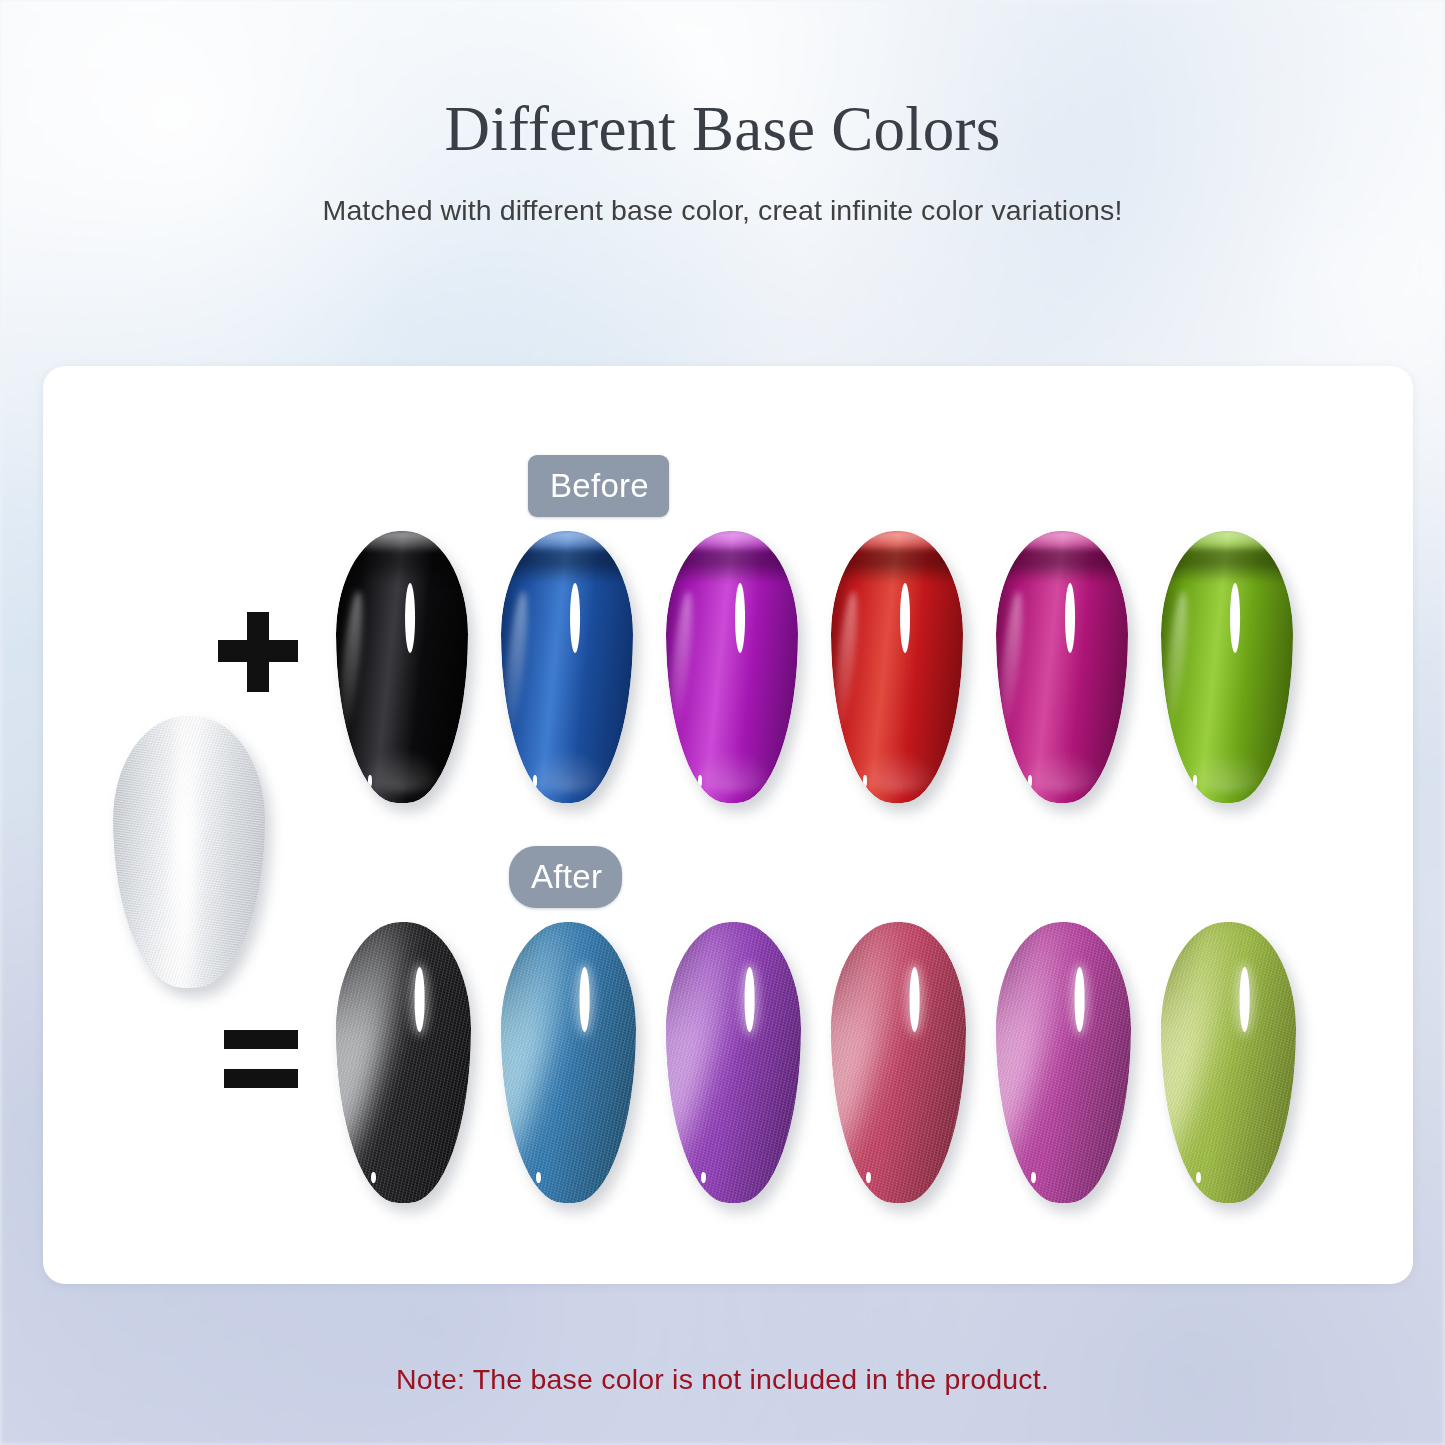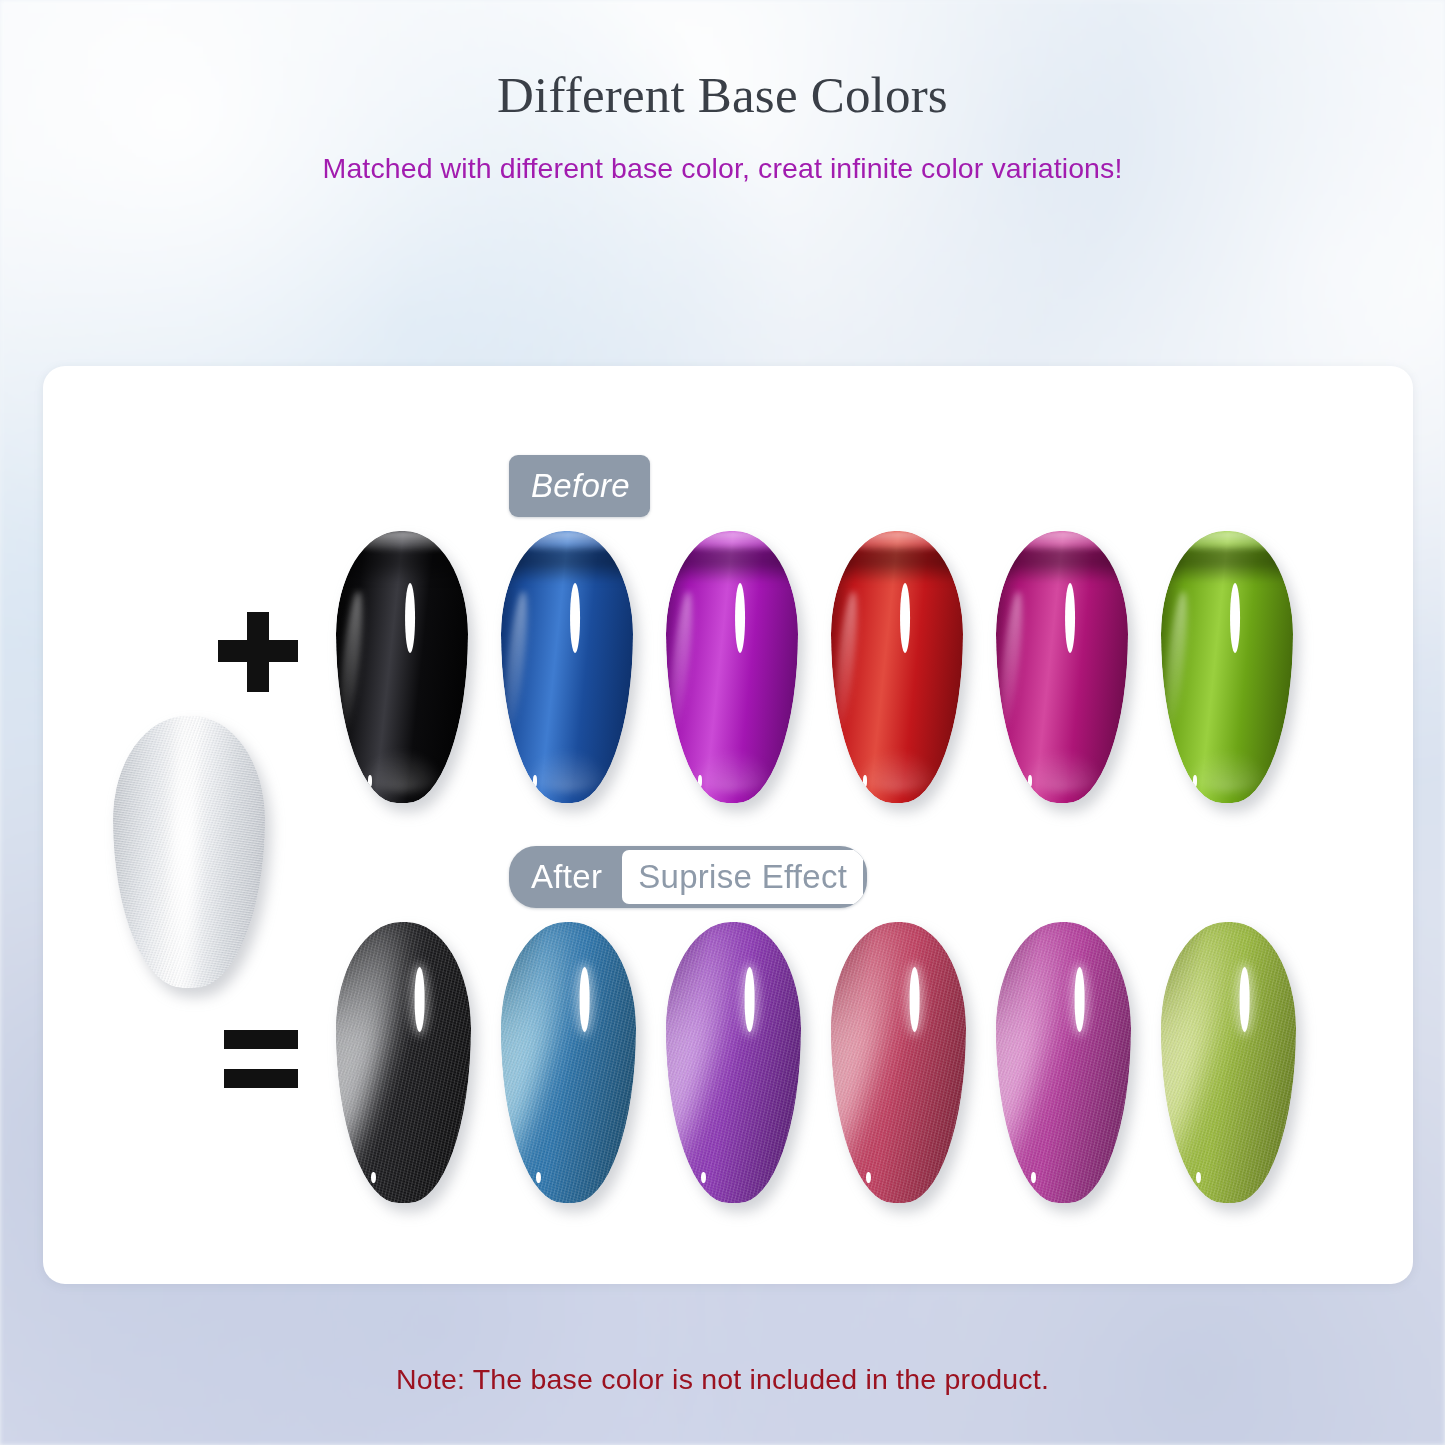--- a/index.html
+++ b/index.html
@@ -39,35 +39,35 @@
   
   #header {
     position: absolute;
     left: 0;
     top: 0;
     width: 1445px;
     text-align: center;
   }
   #title {
     margin: 0;
-    padding-top: 62px;
+    padding-top: 88px;
     font-family: "Liberation Serif", serif;
-    font-size: 51px;
+    font-size: 63px;
     line-height: 1.33;
     font-weight: 400;
     color: #3a3f47;
     letter-spacing: 0.2px;
   }
   #title .line { display: block; }
   #subtitle {
     margin: 22px 0 0 0;
     font-family: "Liberation Sans", sans-serif;
     font-size: 28.5px;
     font-weight: 400;
-    color: #a21caf;
+    color: #404040;
     letter-spacing: 0.1px;
   }
 
   
   #card {
     position: absolute;
     left: 43px;
     top: 366px;
     width: 1370px;
     height: 918px;
@@ -101,21 +101,21 @@
     align-items: center;
     justify-content: center;
     margin: 4px 4px 4px 0;
     padding: 0 16px;
     background: #ffffff;
     border-radius: 7px;
     color: #8e9aa9;
     font-size: 33px;
     letter-spacing: 0.3px;
   }
-  #badge-before { left: 509px; top: 455px; font-style: italic; }
+  #badge-before { left: 528px; top: 455px; }
   #badge-after  { left: 509px; top: 846px; border-radius: 27px; }
 
   
   .operator {
     position: absolute;
     color: #111111;
     font-weight: 700;
     line-height: 1;
     user-select: none;
   }
@@ -353,21 +353,20 @@
 </div>
 
 <div id="card"></div>
 
 <div class="badge" id="badge-before">
   <span class="lbl-left">Before</span>
 </div>
 
 <div class="badge" id="badge-after">
   <span class="lbl-left">After</span>
-  <span class="lbl-right">Suprise Effect</span>
 </div>
 
 <div class="operator" id="op-plus">
   <span class="bar-h"></span>
   <span class="bar-v"></span>
 </div>
 <div class="operator" id="op-equals">
   <span class="bar1"></span>
   <span class="bar2"></span>
 </div>

